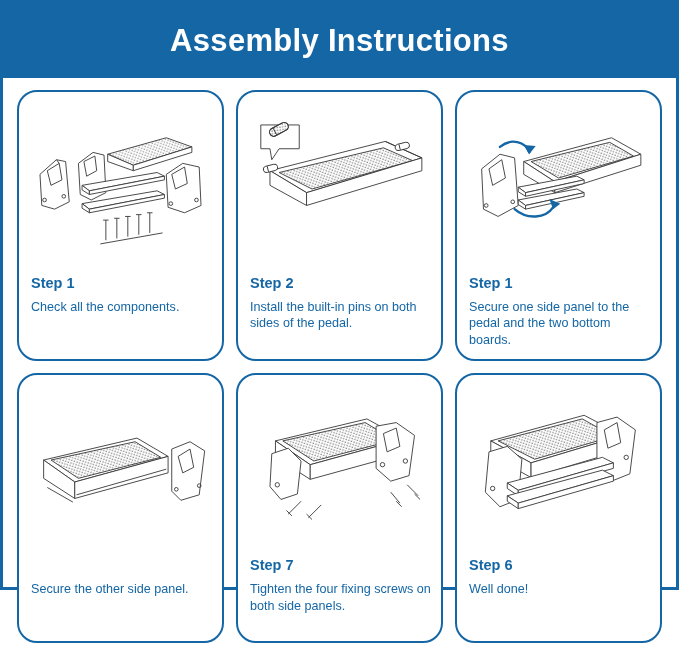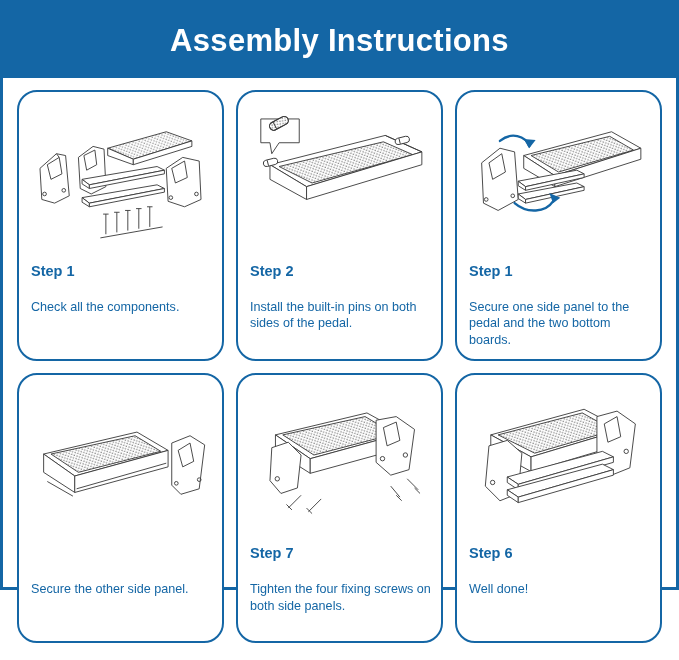--- a/index.html
+++ b/index.html
@@ -66,21 +66,21 @@
   .step-label {
     color: #1466a5;
     font-size: 14.5px;
     font-weight: bold;
     margin: 0 0 4px 2px;
   }
   .step-desc {
     color: #1466a5;
     font-size: 12.6px;
     line-height: 1.32;
-    margin: 16px 0 2px 2px;
+    margin: 4px 0 2px 2px;
     min-height: 50px;
   }
 </style>
 </head>
 <body>
 
 <div class="page">
 
   <div class="header">
     <div class="header-title">Assembly Instructions</div>

